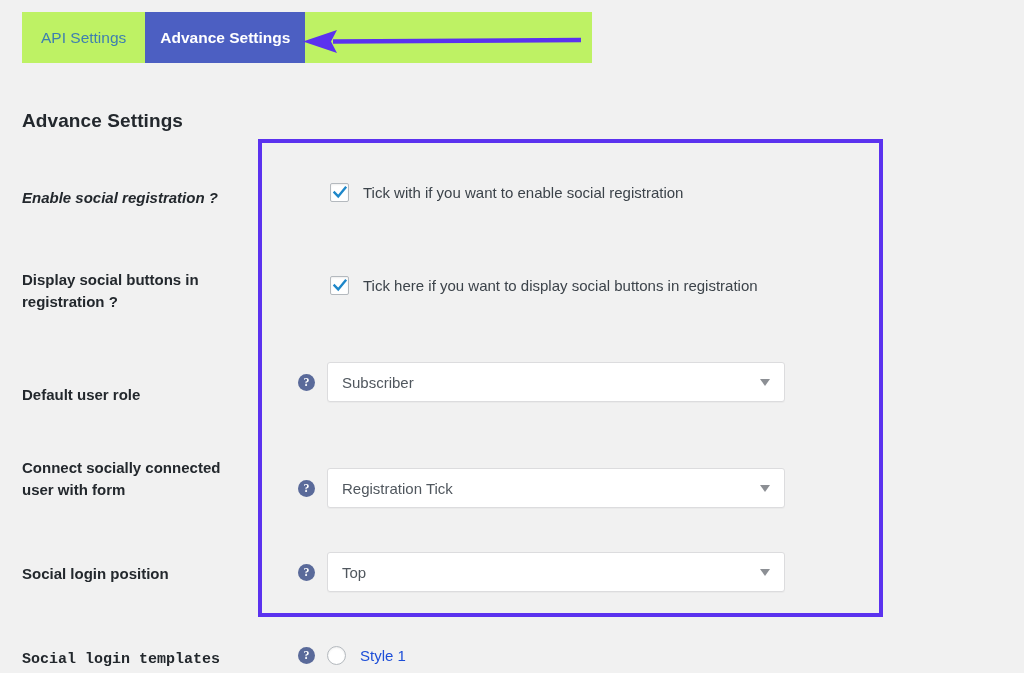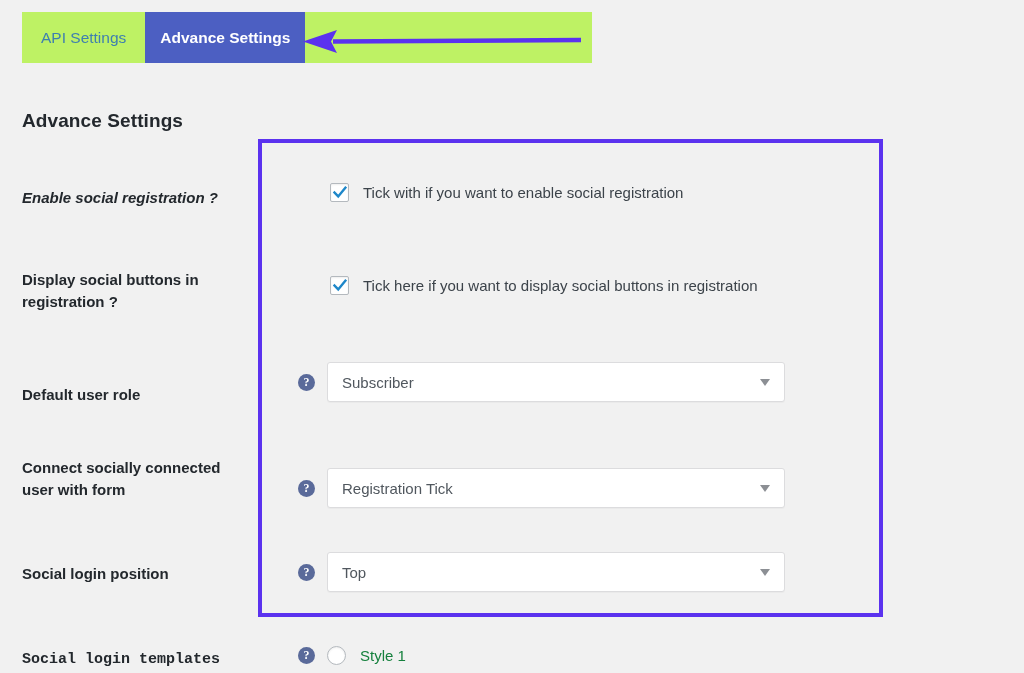--- a/index.html
+++ b/index.html
@@ -202,21 +202,21 @@
     border: 1px solid #b4b9be;
     background: #fff;
     border-radius: 50%;
     box-sizing: border-box;
     flex: 0 0 auto;
     box-shadow: inset 0 1px 2px rgba(0,0,0,0.07);
   }
   .radio-label {
     margin-left: 14px;
     font-size: 15px;
-    color: #15803d;
+    color: #1d4ed8;
     white-space: nowrap;
   }
 </style>
 </head>
 <body>
 
 <div class="tabbar">
   <div class="tab tab-inactive">API Settings</div>
   <div class="tab tab-active">Advance Settings</div>
 </div>

